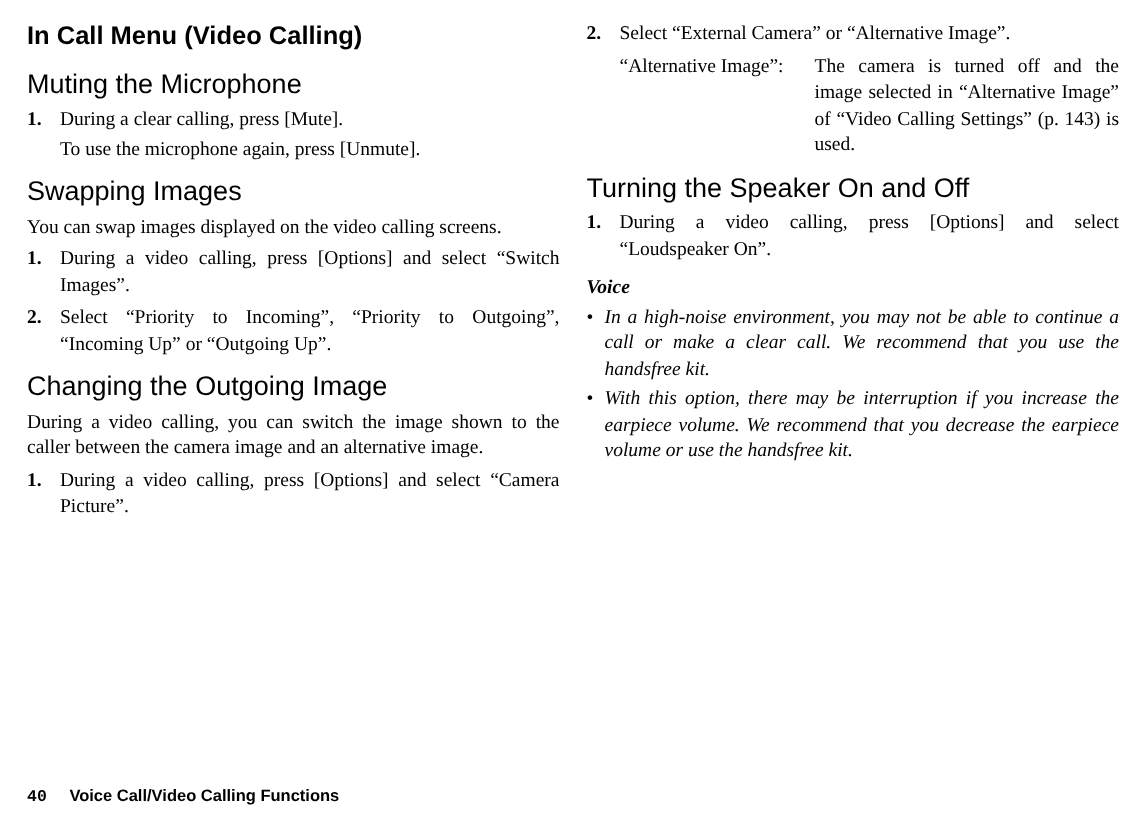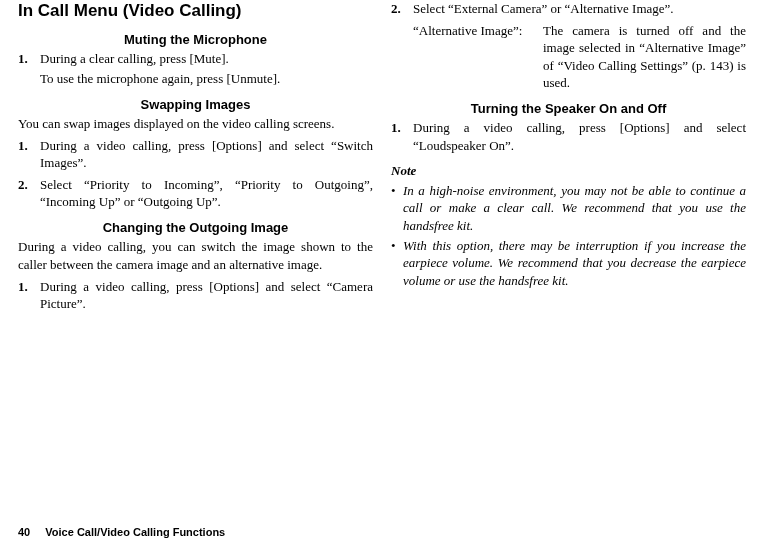--- a/index.html
+++ b/index.html
@@ -10,39 +10,38 @@
     line-height: 1.35;
     color: #000;
     background: #fff;
     width: 764px;
     height: 552px;
     box-sizing: border-box;
     position: relative;
   }
   .page {
     display: flex;
-    padding: 0 18px 10px 18px;
+    padding: 13px 18px 10px 18px;
     gap: 18px;
     box-sizing: border-box;
   }
   .col {
     flex: 1 1 50%;
   }
   h1.title {
     font-family: Arial, Helvetica, sans-serif;
     font-weight: bold;
     font-size: 17px;
     margin: 0 0 8px 0;
   }
   h2.sub {
     font-family: Arial, Helvetica, sans-serif;
-    font-weight: bold;
-    font-size: 13px;
+    font-weight: normal;
+    font-size: 18px;
     margin: 8px 0 2px 0;
-    text-align: center;
   }
   p.intro {
     margin: 2px 0 4px 0;
     text-align: justify;
   }
   ol.steps {
     list-style: none;
     padding: 0;
     margin: 2px 0 4px 0;
   }
@@ -107,20 +106,21 @@
   .footer {
     position: absolute;
     bottom: 12px;
     left: 18px;
     font-family: Arial, Helvetica, sans-serif;
     font-weight: bold;
     font-size: 11px;
   }
   .footer .page-num {
     margin-right: 12px;
+    font-family: Liberation Mono, monospace;
   }
 </style>
 </head>
 <body>
 
 <div class="page">
 
   <div class="col">
     <h1 class="title">In Call Menu (Video Calling)</h1>
 
@@ -172,21 +172,21 @@
     </div>
 
     <h2 class="sub">Turning the Speaker On and Off</h2>
     <ol class="steps">
       <li>
         <span class="marker">1.</span>
         <span>During a video calling, press [Options] and select “Loudspeaker On”.</span>
       </li>
     </ol>
 
-    <div class="note-head">Note</div>
+    <div class="note-head">Voice</div>
     <ul class="notes">
       <li>In a high-noise environment, you may not be able to continue a call or make a clear call. We recommend that you use the handsfree kit.</li>
       <li>With this option, there may be interruption if you increase the earpiece volume. We recommend that you decrease the earpiece volume or use the handsfree kit.</li>
     </ul>
   </div>
 
 </div>
 
 <div class="footer">
   <span class="page-num">40</span>

